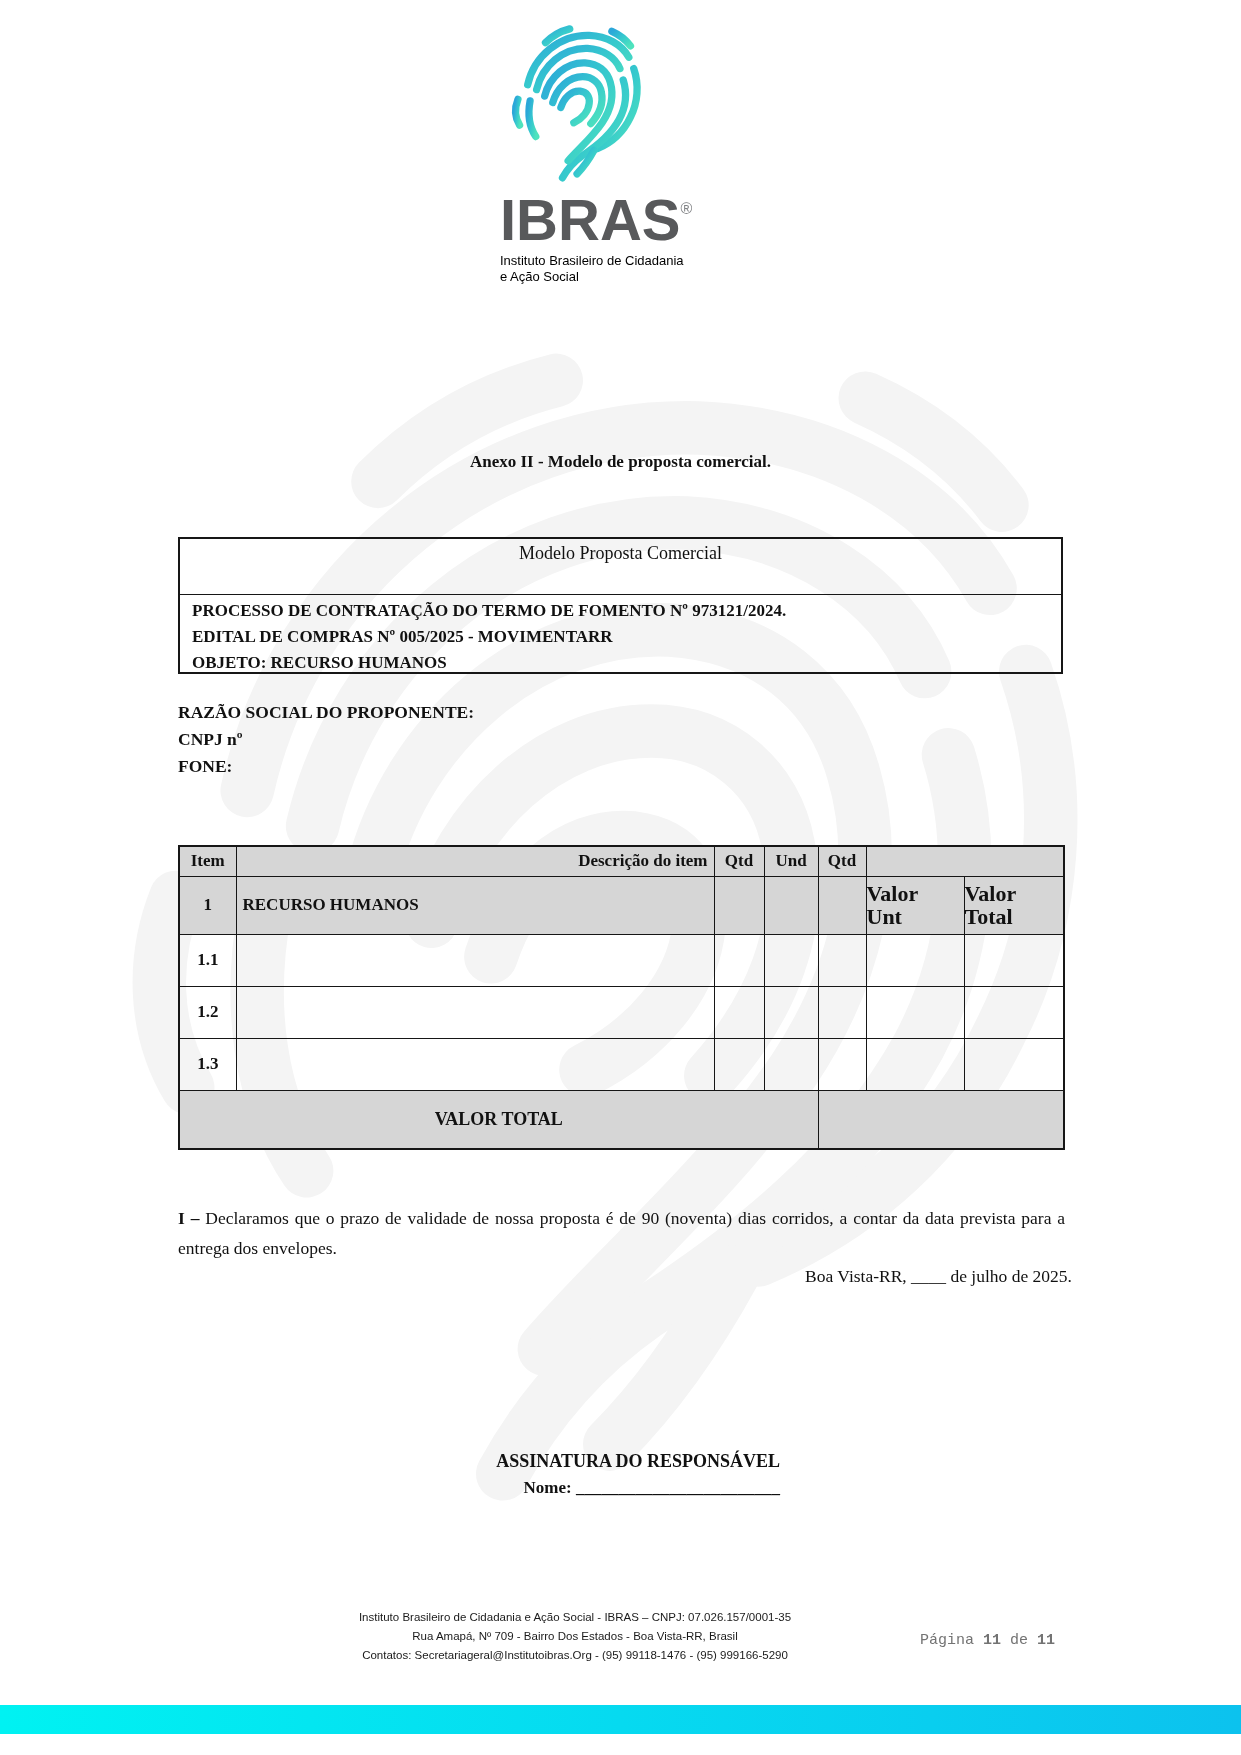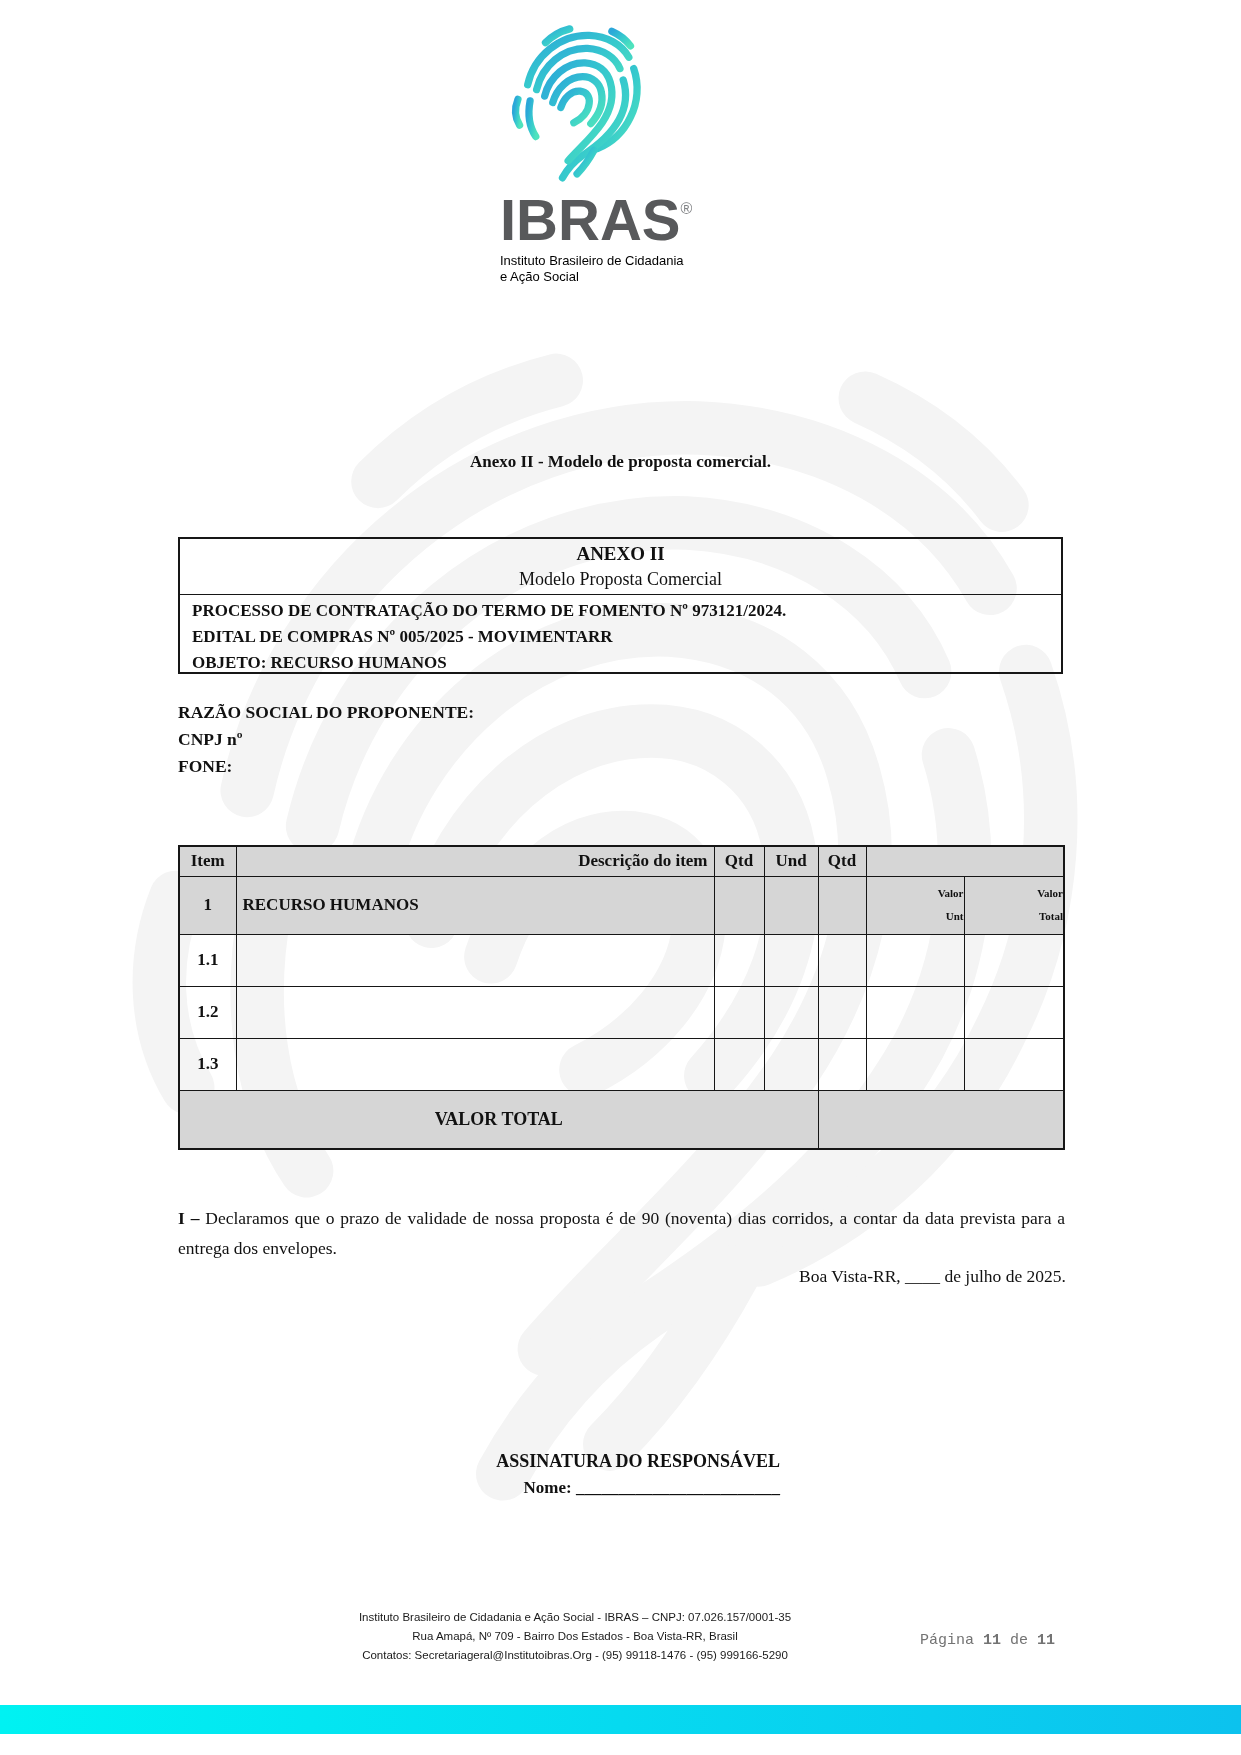--- a/index.html
+++ b/index.html
@@ -34,26 +34,26 @@
   .ptable{left:178px;top:845px;width:885px;border-radius:14px;}
   table{border-collapse:collapse;table-layout:fixed;width:885px;}
   td,th{border:1.5px solid #161616;padding:0 6px;font-size:17px;vertical-align:middle;box-sizing:border-box;}
   table{border:2.5px solid #161616;}
   .gray{background:#d6d6d6;}
   th{font-weight:bold;text-align:right;}
   .c{text-align:center;}
   .hdr-row th{height:30px;}
   .grp-row td{height:58px;font-weight:bold;}
   .item-row td{height:52px;font-weight:bold;}
-  .valcell{text-align:right;font-weight:bold;font-size:11px;line-height:23px;padding:2px 0;margin-left:25px;}
+  .valcell{text-align:left;font-weight:bold;font-size:22px;line-height:23px;padding:2px 0;margin-left:25px;}
   .total-row td{height:59px;font-weight:bold;font-size:18px;}
   
   .decl{left:178px;top:1203px;width:887px;font-size:17.5px;line-height:30px;text-align:justify;}
   .decl b{font-weight:bold;}
-  .dateline{left:168px;top:1266px;width:898px;font-size:17.5px;text-align:right;}
+  .dateline{left:174px;top:1266px;width:898px;font-size:17.5px;text-align:right;}
   
   .sig{left:300px;top:1448px;width:480px;text-align:right;}
   .sig-h{font-weight:bold;font-size:18px;line-height:26px;}
   .sig-n{font-weight:bold;font-size:17px;line-height:28px;}
   
   .footer-center{left:330px;top:1608px;width:490px;text-align:center;
       font-family:"Liberation Sans",sans-serif;font-size:11.5px;line-height:19px;color:#1a1a1a;}
   .footer-page{left:920px;top:1632px;width:150px;font-family:Liberation Mono, monospace;font-size:15px;color:#737373;}
   .footer-page b{font-weight:bold;}
   .bar{left:0;top:1705px;width:1241px;height:29px;background:linear-gradient(90deg,#00f2f2 0%,#0cc2ee 100%);}
@@ -106,21 +106,20 @@
       <div class="logo-sub">
         <div>Instituto Brasileiro de Cidadania</div>
         <div>e Ação Social</div>
       </div>
     </div>
 
     <div class="abs doc-title">Anexo II - Modelo de proposta comercial.</div>
 
     <div class="abs hbox">
       <div class="hbox-top">
-        <div class="hbox-h1">ANEXO II</div>
         <div class="hbox-h2">Modelo Proposta Comercial</div>
       </div>
       <div class="hbox-bottom">
         <div class="hbox-line">PROCESSO DE CONTRATAÇÃO DO TERMO DE FOMENTO Nº 973121/2024.</div>
         <div class="hbox-line">EDITAL DE COMPRAS Nº 005/2025 - MOVIMENTARR</div>
         <div class="hbox-line">OBJETO: RECURSO HUMANOS</div>
       </div>
     </div>
 
     <div class="abs prop">

